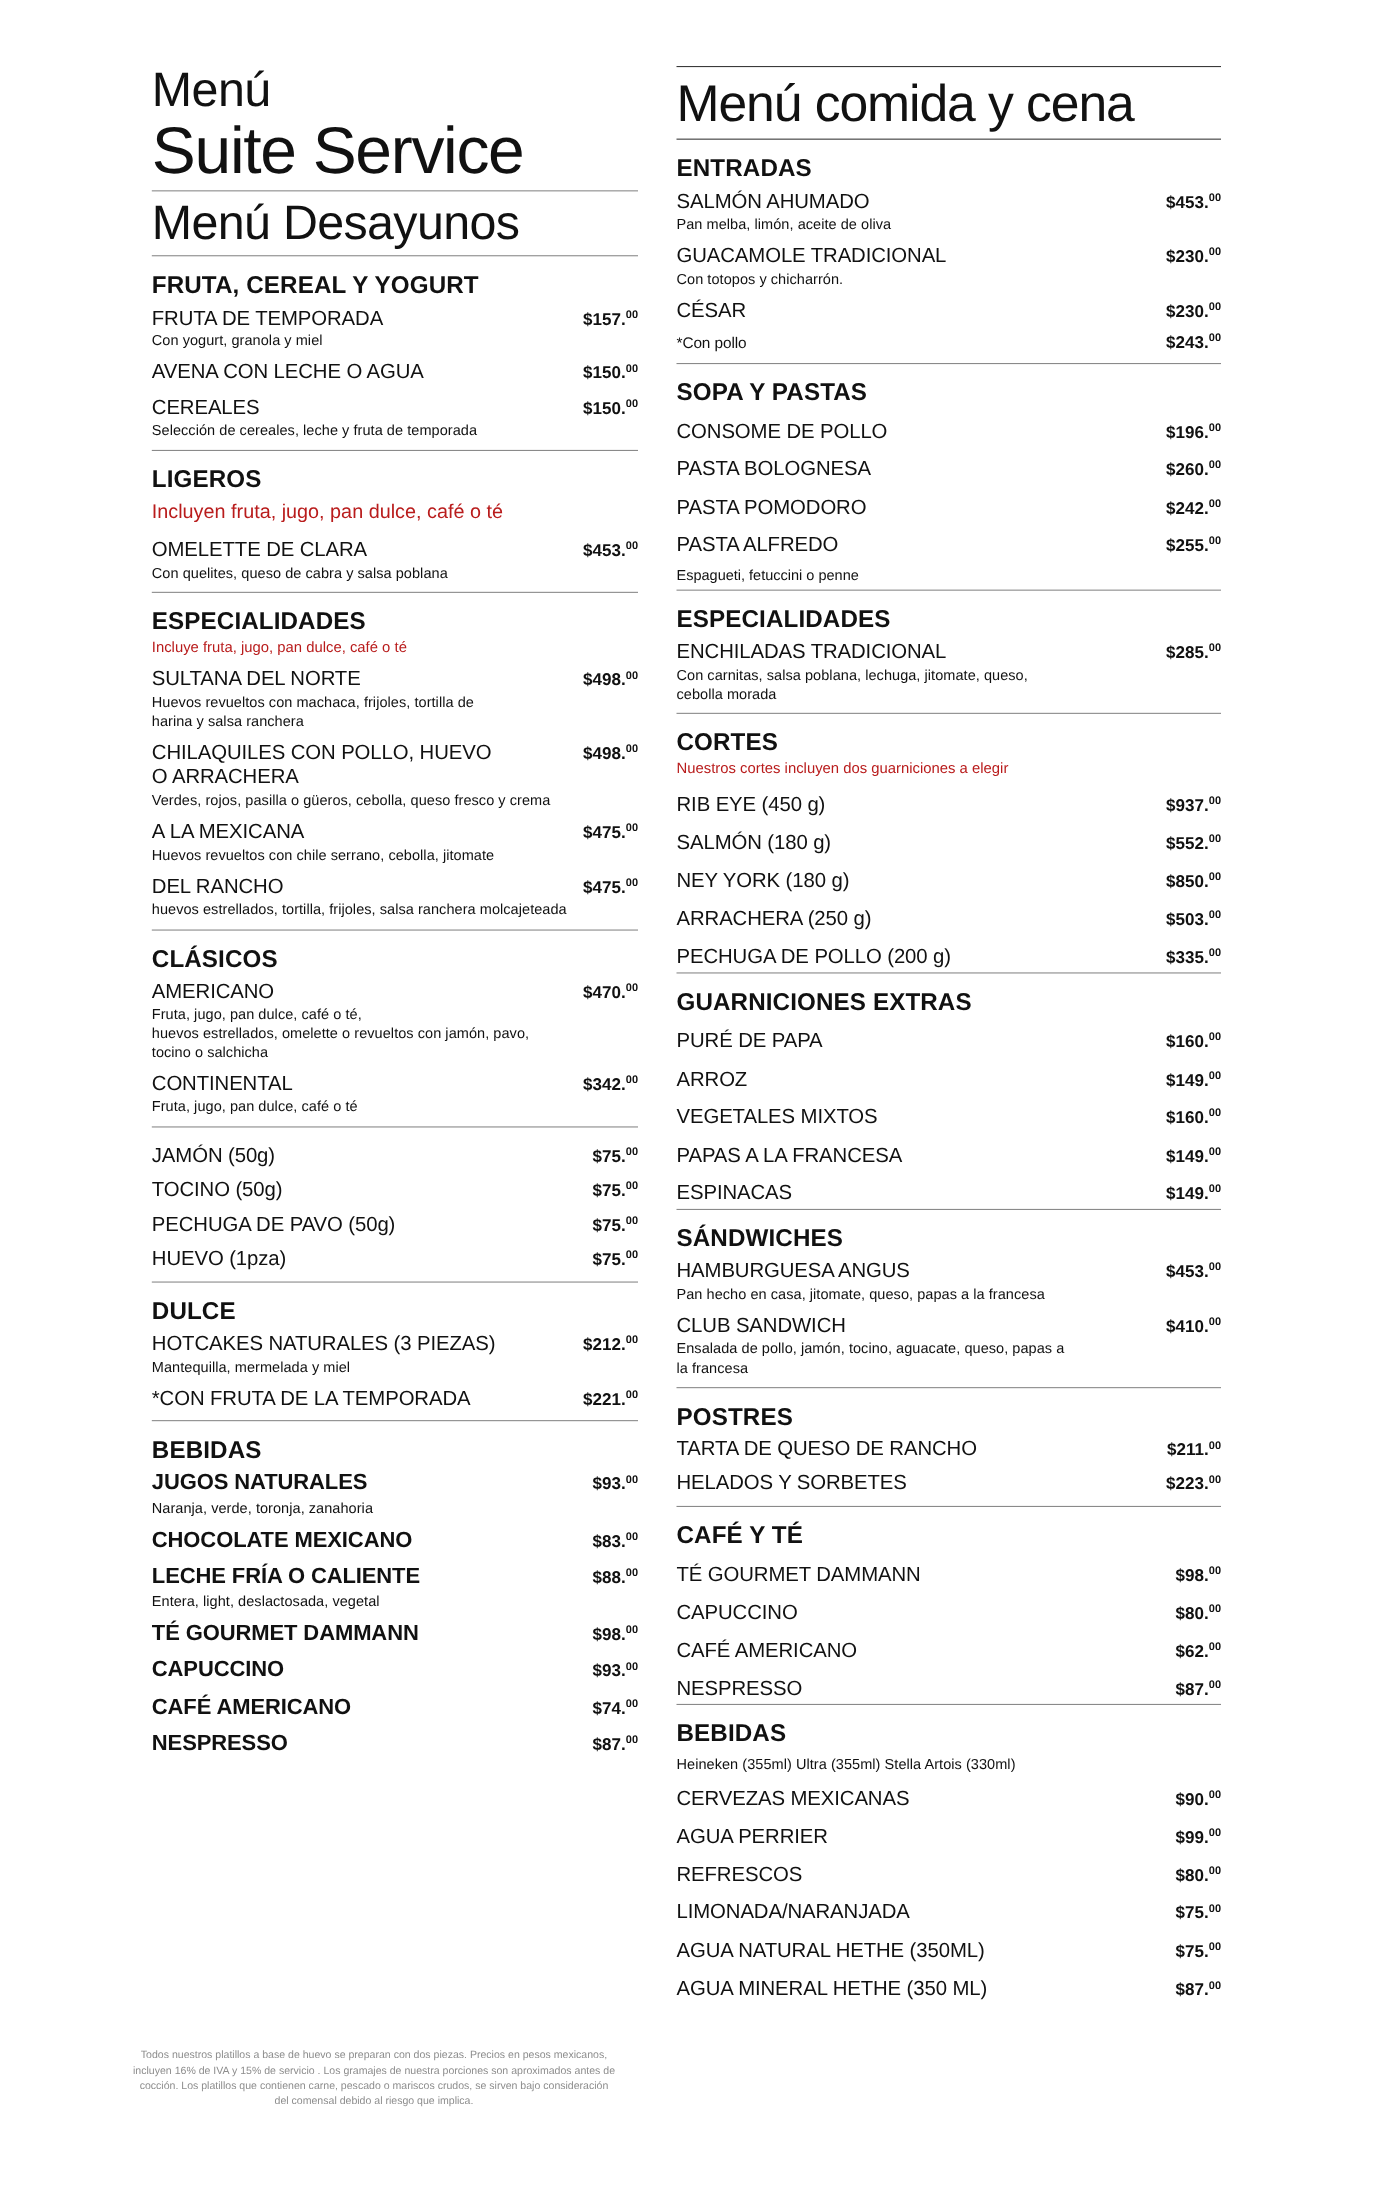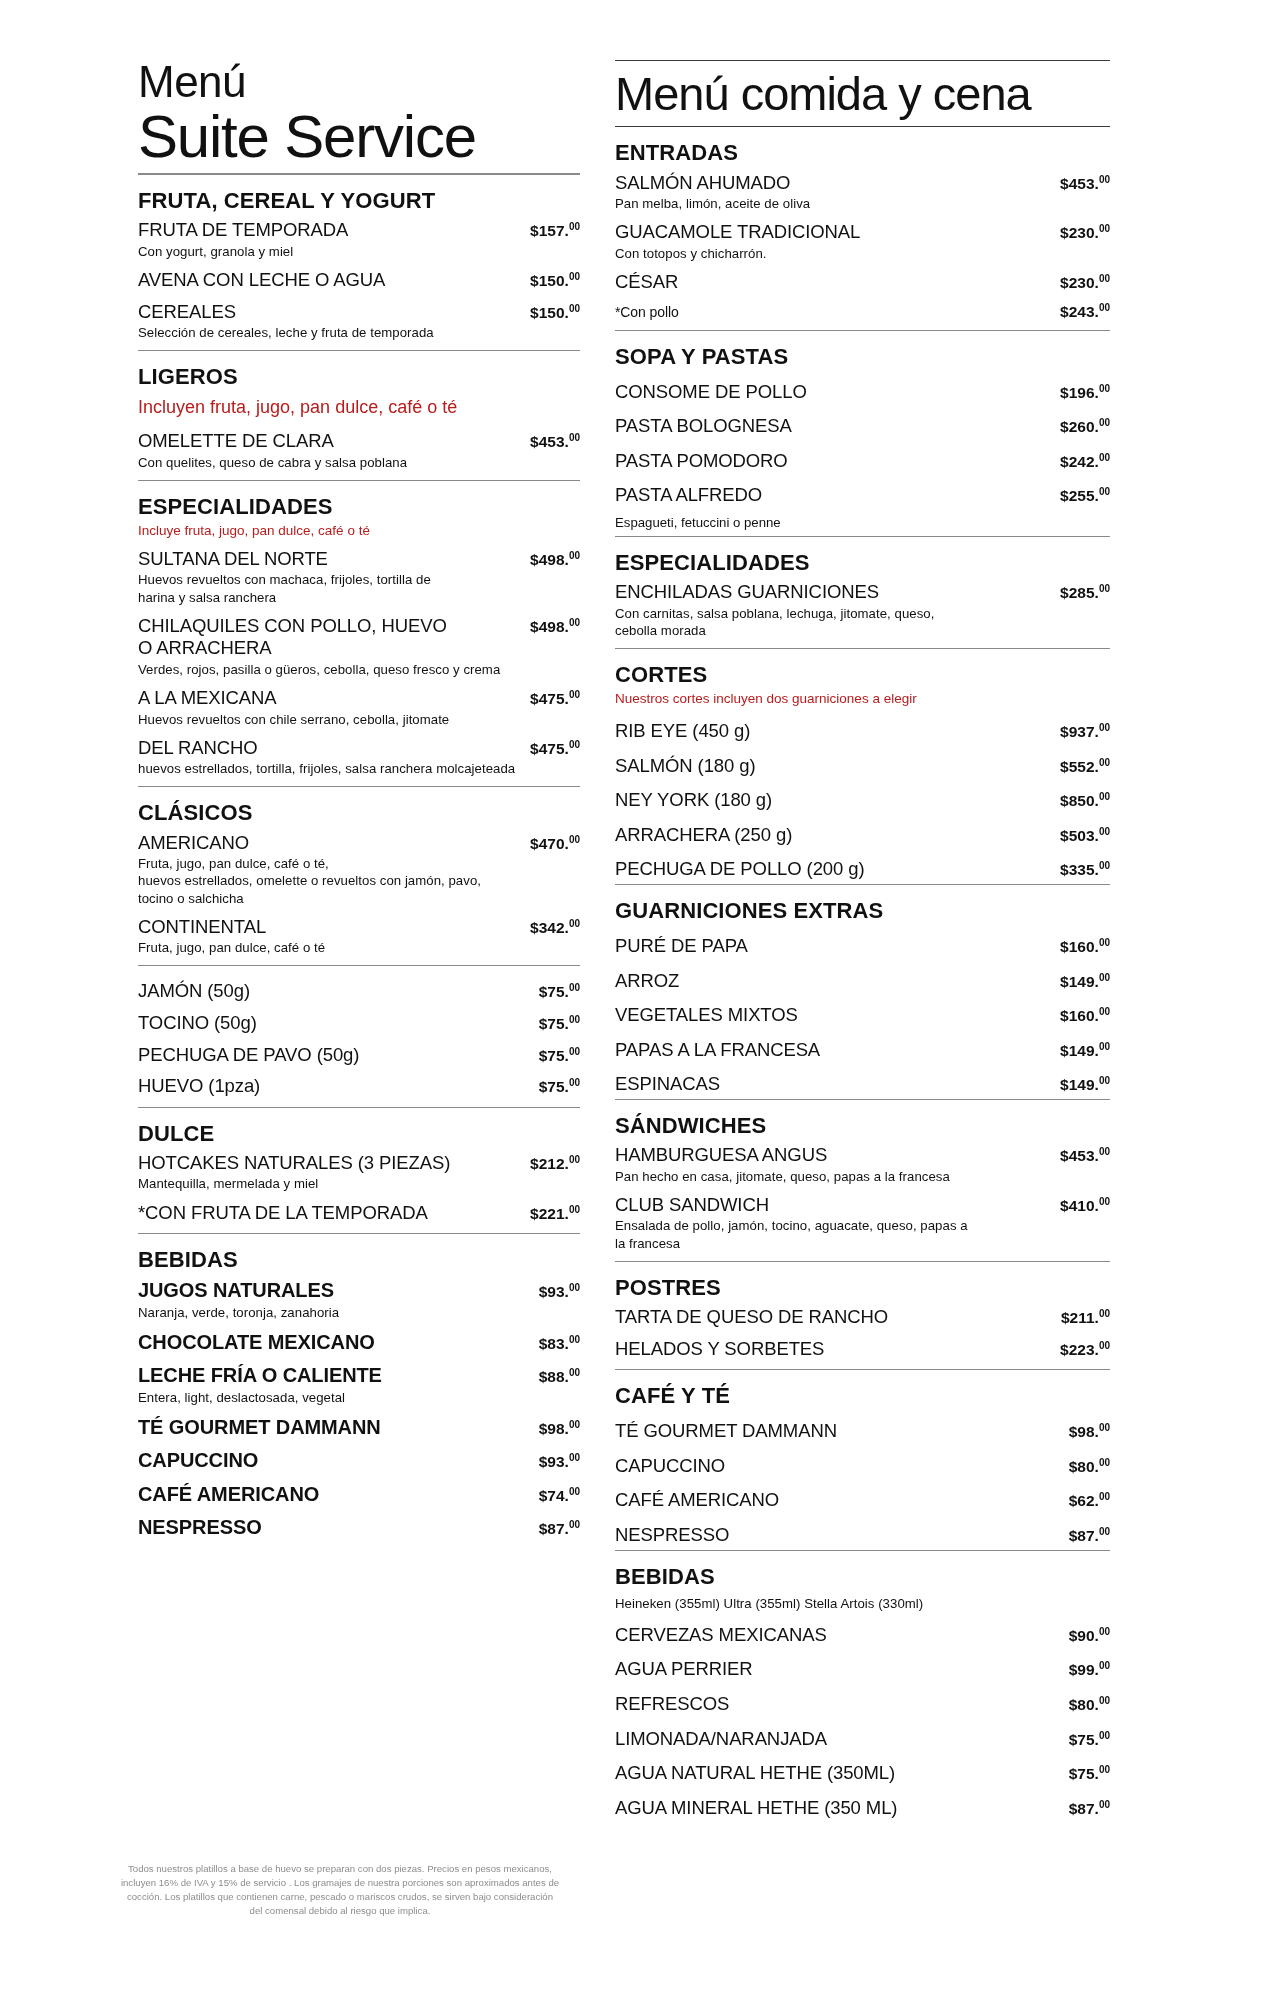--- a/index.html
+++ b/index.html
@@ -168,20 +168,21 @@
 </style>
 </head>
 <body>
 
 <div class="page">
 
   <div class="col col-left">
     <div class="title-small">Menú</div>
     <div class="title-big">Suite Service</div>
     <hr class="rule">
+    <div class="title-sub">Menú Desayunos</div>
     <hr class="rule">
     <div id="left-sections">
         <div class="section">
           <div class="section-title">FRUTA, CEREAL Y YOGURT</div>
           <div class="item">
             <div class="item-row">
               <div class="item-name">FRUTA DE TEMPORADA</div>
               <div class="price">$157.<sup>00</sup></div>
             </div>
             <div class="item-desc">Con yogurt, granola y miel</div>
@@ -419,21 +420,21 @@
               <div class="price">$255.<sup>00</sup></div>
             </div>
           </div>
           <div class="group-note">Espagueti, fetuccini o penne</div>
         </div>
         <hr class="rule">
         <div class="section">
           <div class="section-title">ESPECIALIDADES</div>
           <div class="item">
             <div class="item-row">
-              <div class="item-name">ENCHILADAS GUARNICIONES</div>
+              <div class="item-name">ENCHILADAS TRADICIONAL</div>
               <div class="price">$285.<sup>00</sup></div>
             </div>
             <div class="item-desc">Con carnitas, salsa poblana, lechuga, jitomate, queso,<br>cebolla morada</div>
           </div>
         </div>
         <hr class="rule">
         <div class="section list-compact">
           <div class="section-title">CORTES</div>
           <div class="section-note">Nuestros cortes incluyen dos guarniciones a elegir</div>
           <div class="item tight">

